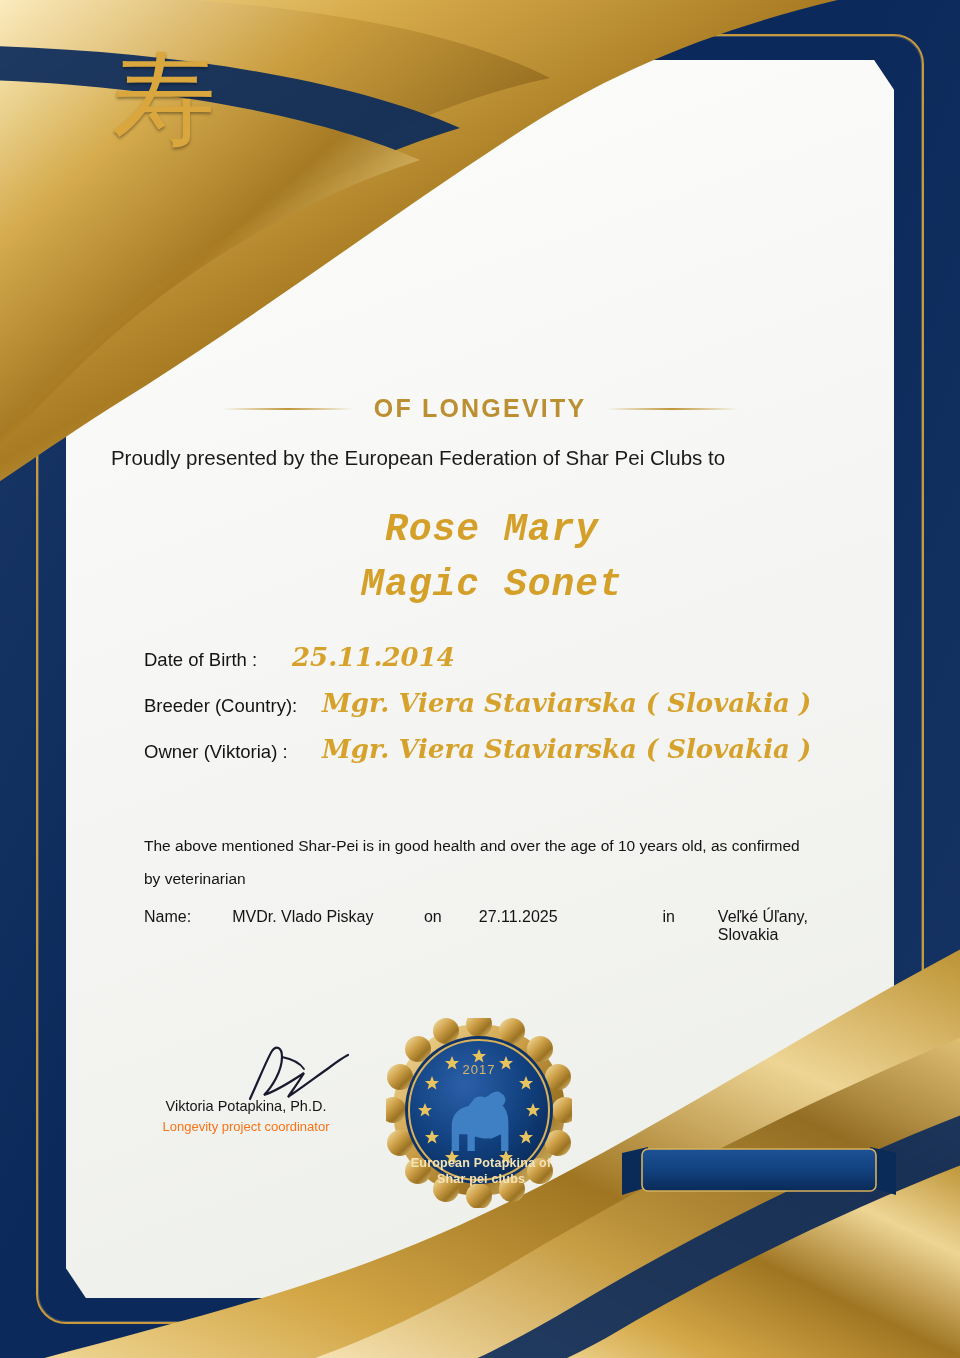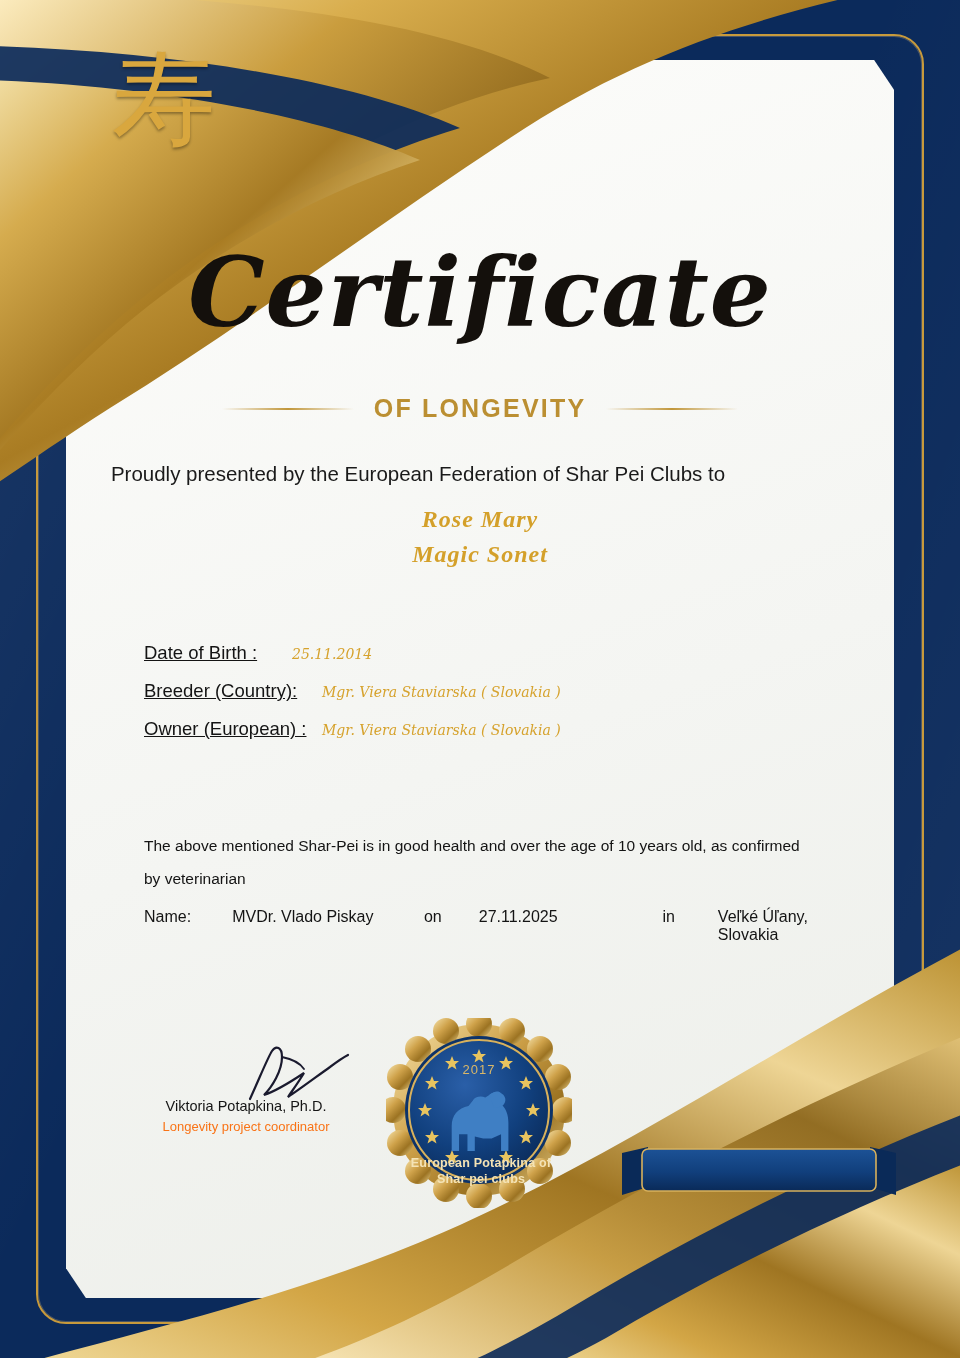--- a/index.html
+++ b/index.html
@@ -132,60 +132,59 @@
   }
 
   .presented {
     position: absolute;
     top: 386px;
     left: 0;
     width: 704px;
     text-align: center;
     font-size: 20.5px;
     color: #1a1a1a;
-    margin-top: 16px;
   }
 
   .recipient {
     position: absolute;
     top: 442px;
     left: 0;
     width: 828px;
     text-align: center;
-    font-family: Liberation Serif, serif;
+    font-family: Liberation Mono, monospace;
     font-style: italic;
     font-weight: 700;
-    font-size: 24px;
+    font-size: 38px;
     line-height: 1.45;
     color: #d4a02a;
     letter-spacing: 1px;
+    padding-left: 12px;
   }
 
   .fields {
     position: absolute;
     top: 582px;
     left: 78px;
     width: 700px;
   }
   .field-row {
     display: flex;
     align-items: baseline;
     margin-bottom: 16px;
   }
   .field-label {
     font-size: 18.5px;
     color: #141414;
     white-space: nowrap;
-    text-decoration: underline;
   }
   .field-value {
     font-family: "DejaVu Serif", serif;
     font-style: italic;
-    font-weight: 400;
-    font-size: 14px;
+    font-weight: 700;
+    font-size: 26px;
     color: #d6a22c;
     white-space: nowrap;
   }
   .fw-dob .field-label { width: 148px; }
   .fw-breeder .field-label { width: 178px; }
   .fw-owner .field-label { width: 178px; }
 
   .statement {
     position: absolute;
     top: 770px;
@@ -329,21 +328,20 @@
       <path d="M980,130 C820,196 660,276 520,360 C430,414 350,448 280,470 L980,470 Z" fill="url(#g4)" opacity="0.9"></path>
       <path d="M980,208 C840,262 700,332 580,404 C530,434 486,456 452,470 L980,470 Z" fill="#0b2a5b" opacity="0.9"></path>
       <path d="M980,258 C850,308 720,372 612,436 C580,454 556,464 538,470 L980,470 Z" fill="url(#g3)"></path>
     </svg>
   </div>
 
   <div class="kanji">寿</div>
 
   <div class="content">
 
-    <div class="title">Certificate</div>
 
     <div class="subtitle-row">
       <span class="rule"></span>
       <span class="subtitle">OF LONGEVITY</span>
       <span class="rule"></span>
     </div>
 
     <div class="presented">Proudly presented by the European Federation of Shar Pei Clubs to</div>
 
     <div class="recipient">
@@ -354,21 +352,21 @@
     <div class="fields">
       <div class="field-row fw-dob">
         <span class="field-label">Date of Birth :</span>
         <span class="field-value">25.11.2014</span>
       </div>
       <div class="field-row fw-breeder">
         <span class="field-label">Breeder (Country):</span>
         <span class="field-value">Mgr. Viera Staviarska ( Slovakia )</span>
       </div>
       <div class="field-row fw-owner">
-        <span class="field-label">Owner (European) :</span>
+        <span class="field-label">Owner (Viktoria) :</span>
         <span class="field-value">Mgr. Viera Staviarska ( Slovakia )</span>
       </div>
     </div>
 
     <div class="statement">
       <div>The above mentioned Shar-Pei is in good health and over the age of 10 years old, as confirmed</div>
       <div>by veterinarian</div>
     </div>
 
     <div class="vet-row">

